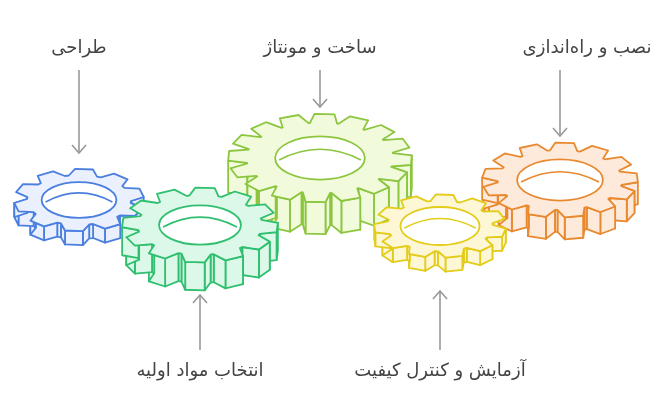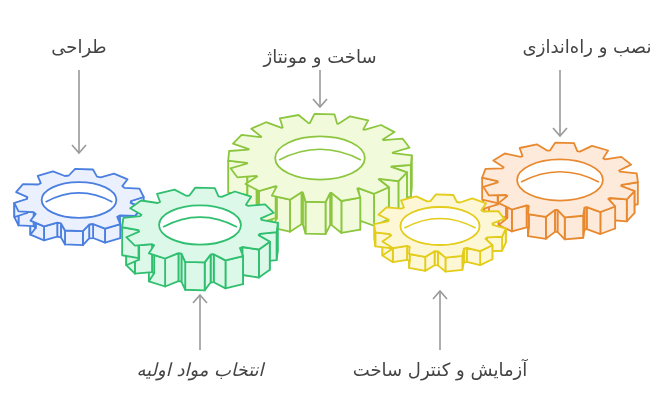--- a/index.html
+++ b/index.html
@@ -183,16 +183,16 @@
         <polygon points="389.9741550737501,234.1069547304256 375.35256903051715,232.38074507782494 375.35256903051715,246.38074507782494 389.9741550737501,248.1069547304256" fill="#fdf7d6" stroke="#e3cc1a" stroke-width="1.8" stroke-linejoin="round"></polygon>
         <polygon points="375.35256903051715,232.38074507782494 374.11876436427656,224.1003402747312 374.11876436427656,238.1003402747312 375.35256903051715,246.38074507782494" fill="#fdf7d6" stroke="#e3cc1a" stroke-width="1.8" stroke-linejoin="round"></polygon>
         <polygon points="436.0,194.4 453.3,195.0 456.9,202.0 460.0,202.5 472.3,198.4 486.1,203.3 481.3,210.2 483.2,211.5 498.3,211.1 504.3,218.9 492.5,223.4 492.8,225.0 505.8,228.6 502.1,236.7 487.1,237.4 485.5,238.8 492.4,245.3 480.2,251.1 466.7,247.9 463.8,248.6 462.4,255.8 445.5,257.6 437.9,251.3 434.6,251.2 425.2,256.9 409.0,254.0 409.7,246.8 407.0,245.8 392.8,248.1 382.4,241.5 391.1,235.6 390.0,234.1 375.4,232.4 374.1,224.1 388.1,221.4 388.8,219.8 378.4,214.6 386.7,207.3 401.5,208.7 403.9,207.5 401.1,200.4 416.2,196.4 427.2,201.4 430.4,201.1" fill="#fdf7d6" stroke="#e3cc1a" stroke-width="1.8" stroke-linejoin="round"></polygon>
         <ellipse cx="440" cy="226" rx="39.6" ry="19.008" fill="#ffffff" stroke="#e3cc1a" stroke-width="1.8"></ellipse>
         <path d="M 404.4 228 Q 440 208.8928 475.6 228" fill="none" stroke="#e3cc1a" stroke-width="1.6"></path>
       </g>
     </g>
 </svg>
 
 <div class="label" style="left:79px; top:38px;">طراحی</div>
-<div class="label" style="left:320px; top:48px;">ساخت و مونتاژ</div>
+<div class="label" style="left:320px; top:38px;">ساخت و مونتاژ</div>
 <div class="label" style="left:587px; top:38px;">نصب و راه‌اندازی</div>
-<div class="label" style="left:200px; top:361px;font-style:italic;">انتخاب مواد اولیه</div>
-<div class="label" style="left:440px; top:361px;">آزمایش و کنترل ساخت</div>
+<div class="label" style="left:200px; top:361px;">انتخاب مواد اولیه</div>
+<div class="label" style="left:440px; top:361px;">آزمایش و کنترل کیفیت</div>
 
 </body></html>

